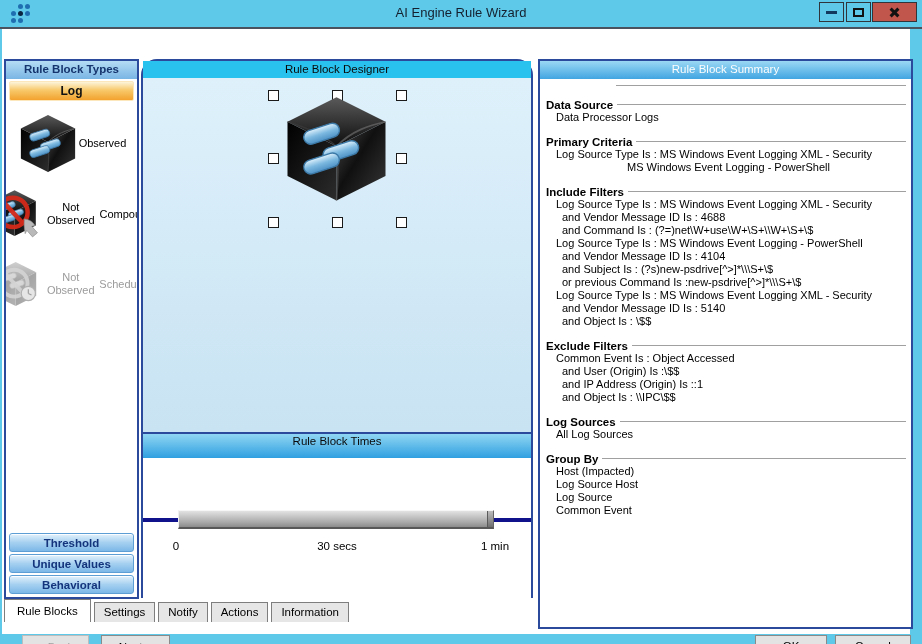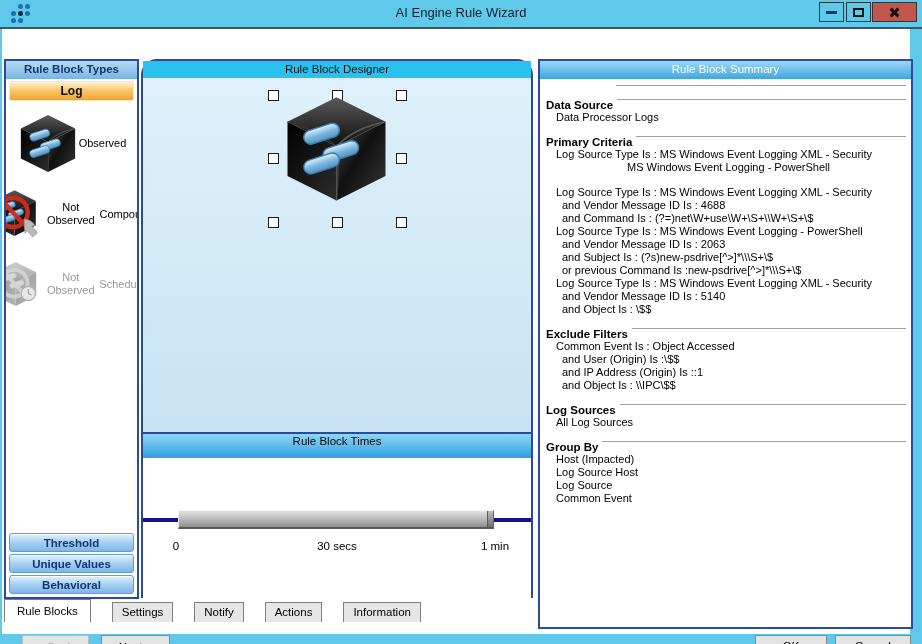--- a/index.html
+++ b/index.html
@@ -63,28 +63,28 @@
   .time-bar:after { content:""; position:absolute; right:0; top:0; width:5px; height:100%; background:linear-gradient(#bdbdbd,#6f6f6f); border-left:1px solid #5a5a5a; }
   .time-tick { position:absolute; top:82px; font-size:11.5px; transform:translateX(-50%); white-space:nowrap; }
   .tick-0 { left:33px; } .tick-30 { left:194px; } .tick-60 { left:352px; }
   
   .summary-panel { left:536px; top:30px; width:375px; height:570px; }
   .summary-panel .panel-header { background:linear-gradient(#9bd8f4,#41a5e1); color:#fdfdfd; }
   .summary-body { position:relative; width:100%; height:calc(100% - 18px); background:#fff; padding:0 5px 0 6px; overflow:hidden; font-size:11px; }
   .top-etch { height:0; margin:6px 0 0 70px; border-top:1px solid #a0a0a0; border-bottom:1px solid #fff; }
   .sum-intro { margin-top:9px; line-height:13px; }
   .section { margin-top:12px; }
-  .sec-head { display:flex; }
+  .sec-head { display:flex; align-items:center; }
   .sec-title { font-weight:bold; font-size:11.5px; white-space:nowrap; }
   .etch { flex:1; height:0; margin-left:4px; border-top:1px solid #a0a0a0; border-bottom:1px solid #fff; }
   .sline { line-height:13px; white-space:nowrap; }
   .ind1 { padding-left:10px; } .ind2 { padding-left:16px; } .ind3 { padding-left:81px; }
   
   .tab-strip { position:absolute; left:2px; top:570px; height:23px; display:flex; align-items:flex-end; z-index:3; }
-  .tab { height:20px; line-height:19px; padding:0 9px; margin-right:21px; font-size:11.5px; background:#e6e6e6; border:1px solid #7e7e7e; border-bottom:none; cursor:pointer; white-space:nowrap; }
+  .tab { height:20px; line-height:19px; padding:0 9px; margin-right:3px; font-size:11.5px; background:#e6e6e6; border:1px solid #7e7e7e; border-bottom:none; cursor:pointer; white-space:nowrap; }
   .tab.active { height:23px; line-height:22px; padding:0 12px; background:#fff; z-index:4; }
   
   .btn { position:absolute; height:23px; background:#e3e3e3; border:1px solid #8a8a8a; font-size:11.5px; font-family:"Liberation Sans",sans-serif; text-align:center; cursor:pointer; }
   .btn-back { left:20px; top:606px; width:67px; color:#9f9f9f; border-color:#bdbdbd; cursor:default; }
   .btn-next { left:99px; top:606px; width:69px; color:#000; }
   .btn-ok { left:753px; top:606px; width:72px; height:22px; color:#000; }
   .btn-cancel { left:833px; top:606px; width:76px; height:22px; color:#000; }
 </style>
 </head>
 <body>
@@ -308,25 +308,29 @@
           </div>
           <div class="section">
             <div class="sec-head">
               <span class="sec-title">Primary Criteria</span>
               <span class="etch"></span>
             </div>
             <div class="sline ind1">Log Source Type Is : MS Windows Event Logging XML - Security</div>
             <div class="sline ind3">MS Windows Event Logging - PowerShell</div>
           </div>
           <div class="section">
+            <div class="sec-head">
+              <span class="sec-title">Include Filters</span>
+              <span class="etch"></span>
+            </div>
             <div class="sline ind1">Log Source Type Is : MS Windows Event Logging XML - Security</div>
             <div class="sline ind2">and Vendor Message ID Is : 4688</div>
             <div class="sline ind2">and Command Is : (?=)net\W+use\W+\S+\\W+\S+\$</div>
             <div class="sline ind1">Log Source Type Is : MS Windows Event Logging - PowerShell</div>
-            <div class="sline ind2">and Vendor Message ID Is : 2063</div>
+            <div class="sline ind2">and Vendor Message ID Is : 4104</div>
             <div class="sline ind2">and Subject Is : (?s)new-psdrive[^&gt;]*\\\S+\$</div>
             <div class="sline ind2">or previous Command Is :new-psdrive[^&gt;]*\\\S+\$</div>
             <div class="sline ind1">Log Source Type Is : MS Windows Event Logging XML - Security</div>
             <div class="sline ind2">and Vendor Message ID Is : 5140</div>
             <div class="sline ind2">and Object Is : \$$</div>
           </div>
           <div class="section">
             <div class="sec-head">
               <span class="sec-title">Exclude Filters</span>
               <span class="etch"></span>

